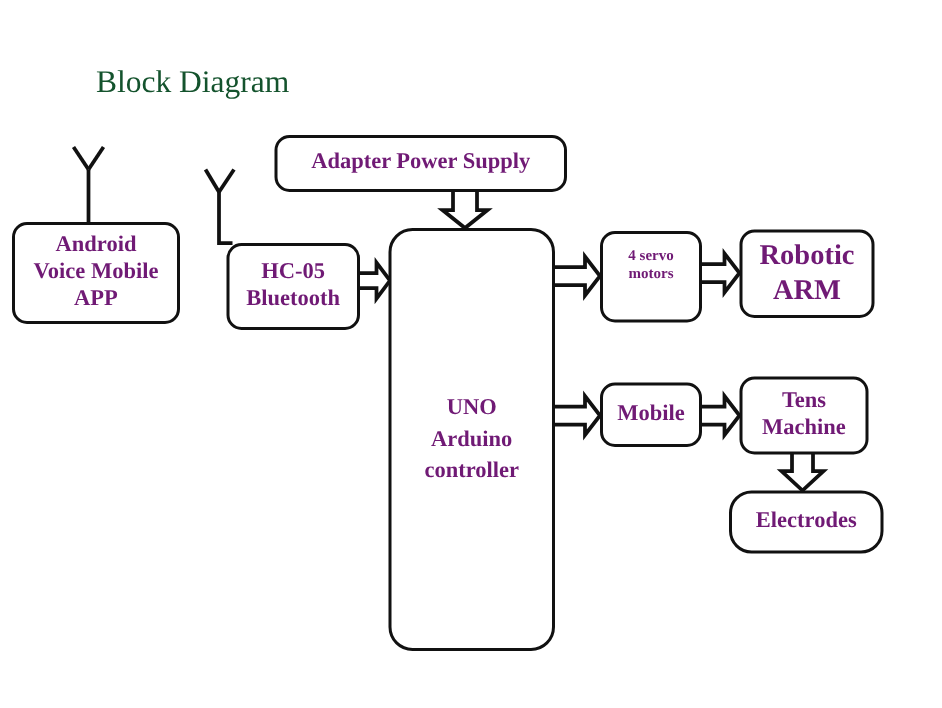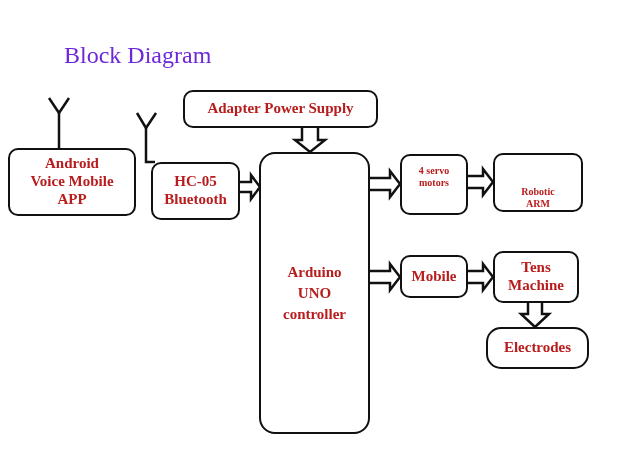--- a/index.html
+++ b/index.html
@@ -1,21 +1,21 @@
 <!DOCTYPE html>
 <html><head>
 <meta charset="utf-8">
 <style>
   html, body { margin: 0; padding: 0; background: #ffffff; }
   body { width: 628px; height: 472px; position: relative; overflow: hidden; font-family: "Liberation Serif", serif; }
-  .title { position: absolute; left: 64px; top: 42px; font-size: 24px; color: #6d28d9; font-family: "Liberation Serif", serif; }
+  .title { position: absolute; left: 64px; top: 42px; font-size: 21px; color: #14532d; font-family: "Liberation Serif", serif; }
   .box {
     position: absolute; box-sizing: border-box; border: 2.5px solid #111; border-radius: 10px;
     background: #fff; display: flex; align-items: center; justify-content: center; text-align: center;
-    font-weight: bold; color: #b91c1c; font-family: "Liberation Serif", serif; line-height: 1.18;
+    font-weight: bold; color: #701a75; font-family: "Liberation Serif", serif; line-height: 1.18;
   }
   svg.wires { position: absolute; left: 0; top: 0; }
 </style>
 </head>
 <body>
 
 <div class="title">Block Diagram</div>
 
 <svg class="wires" width="628" height="472">
 
@@ -42,55 +42,55 @@
     <path d="M467,176 L483,176 L483,169 L493,182 L483,195 L483,188 L467,188"></path>
 
     <path d="M369,271 L390,271 L390,264 L400,277 L390,290 L390,283 L369,283"></path>
 
     <path d="M467,271 L483,271 L483,264 L493,277 L483,290 L483,283 L467,283"></path>
 
     <path d="M528,302 L528,314 L521,314 L535,327 L549,314 L542,314 L542,302"></path>
   </g>
 </svg>
 
-<div class="box" style="left:8px; top:148px; width:128px; height:68px; font-size:15px;">
+<div class="box" style="left:8px; top:148px; width:112px; height:68px; font-size:15px;">
   <div>
     <div>Android</div>
     <div>Voice Mobile</div>
     <div>APP</div>
   </div>
 </div>
 
 <div class="box" style="left:151px; top:162px; width:89px; height:58px; font-size:15px;">
   <div>
     <div>HC-05</div>
     <div>Bluetooth</div>
   </div>
 </div>
 
 <div class="box" style="left:183px; top:90px; width:195px; height:38px; font-size:15px;">
   <span>Adapter Power Supply</span>
 </div>
 
 <div class="box" style="left:259px; top:152px; width:111px; height:282px; font-size:15px; border-radius:16px; line-height:1.4;">
   <div>
+    <div>UNO</div>
     <div>Arduino</div>
-    <div>UNO</div>
     <div>controller</div>
   </div>
 </div>
 
 <div class="box" style="left:400px; top:154px; width:68px; height:61px; font-size:10px; align-items:flex-start; padding-top:9px;">
   <div>
     <div>4 servo</div>
     <div>motors</div>
   </div>
 </div>
 
-<div class="box" style="left:493px; top:153px; width:90px; height:59px; font-size:10px;align-items:flex-end;">
+<div class="box" style="left:493px; top:153px; width:90px; height:59px; font-size:19px;">
   <div>
     <div>Robotic</div>
     <div>ARM</div>
   </div>
 </div>
 
 <div class="box" style="left:400px; top:255px; width:68px; height:43px; font-size:15px;">
   <span>Mobile</span>
 </div>
 

